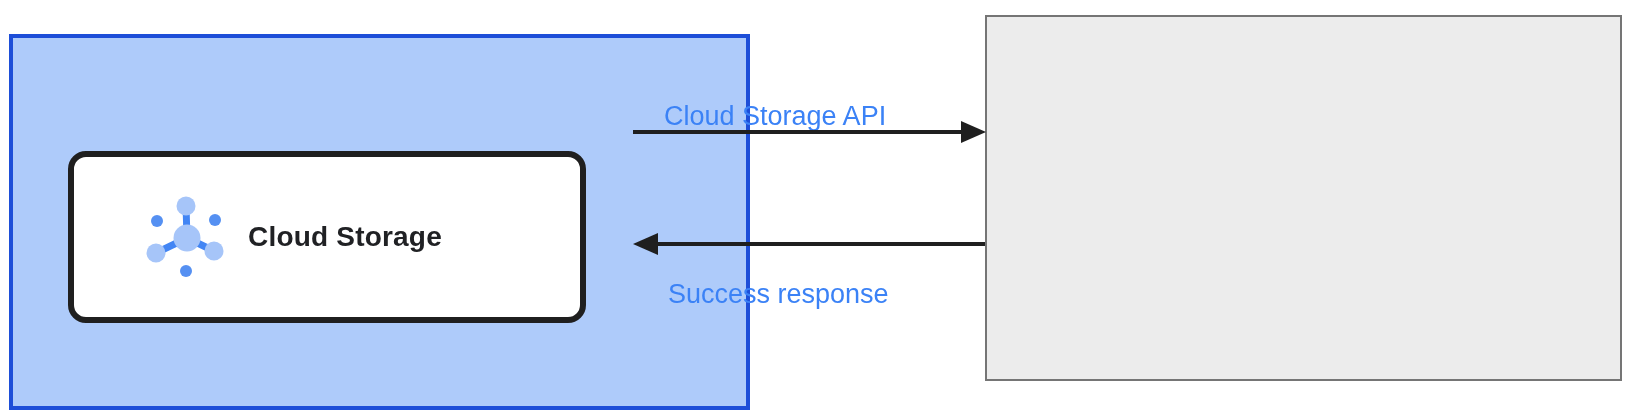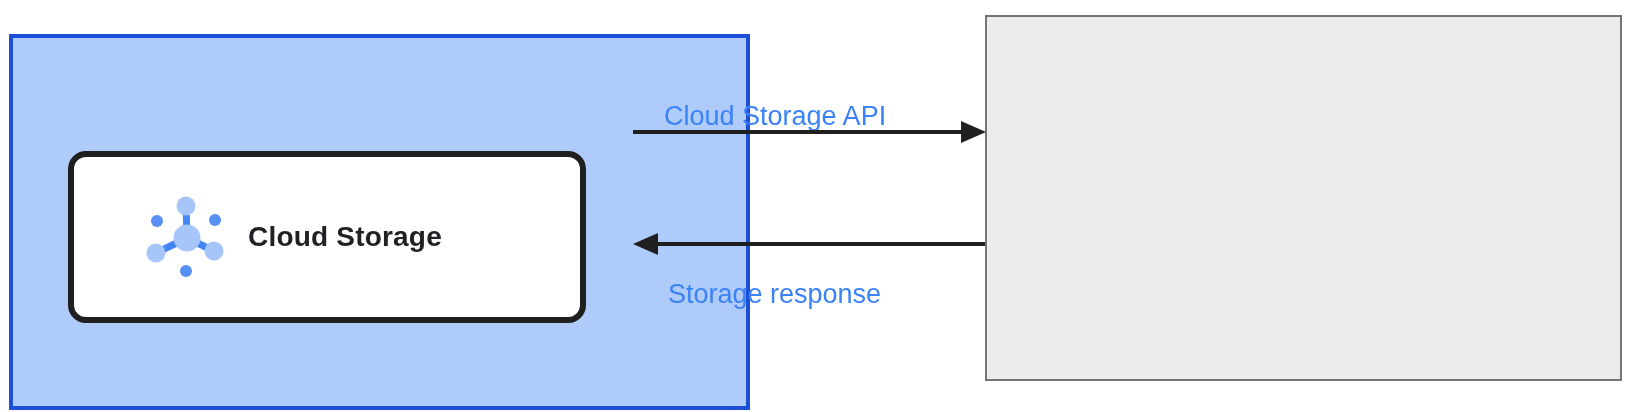--- a/index.html
+++ b/index.html
@@ -61,15 +61,15 @@
   <div class="group group-right">
     
   </div>
 
   <div class="arrow-label label-request">Cloud Storage API</div>
   <div class="arrow-line line-request"></div>
   <div class="arrowhead head-right"></div>
 
   <div class="arrow-line line-response"></div>
   <div class="arrowhead head-left"></div>
-  <div class="arrow-label label-response">Storage response</div>
+  <div class="arrow-label label-response">Success response</div>
 
 </div>
 
 </body></html>

